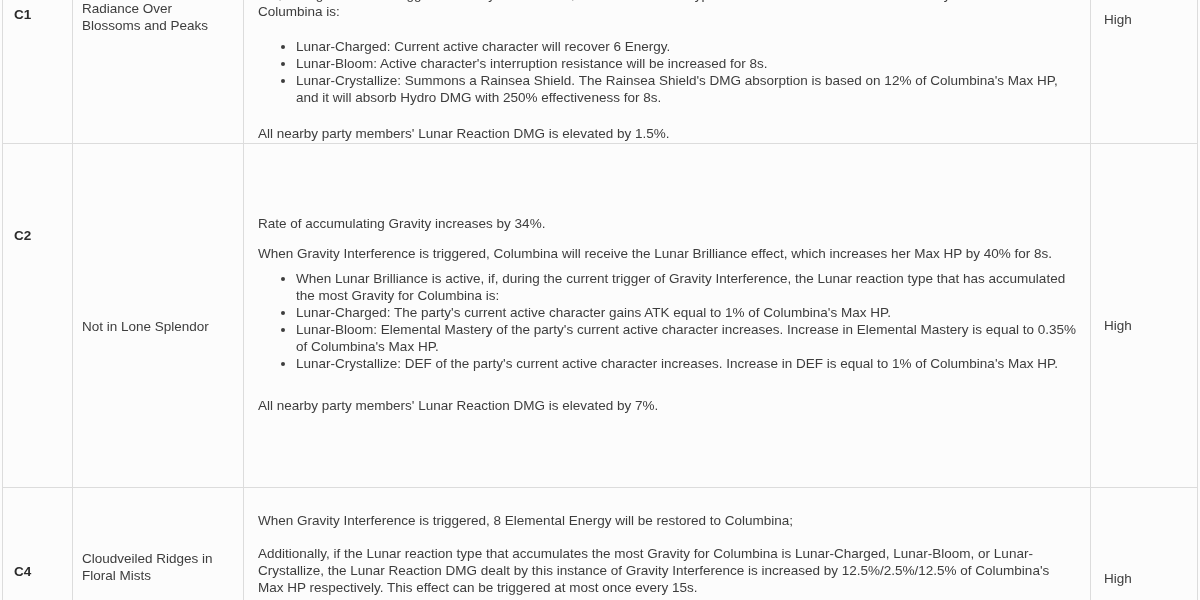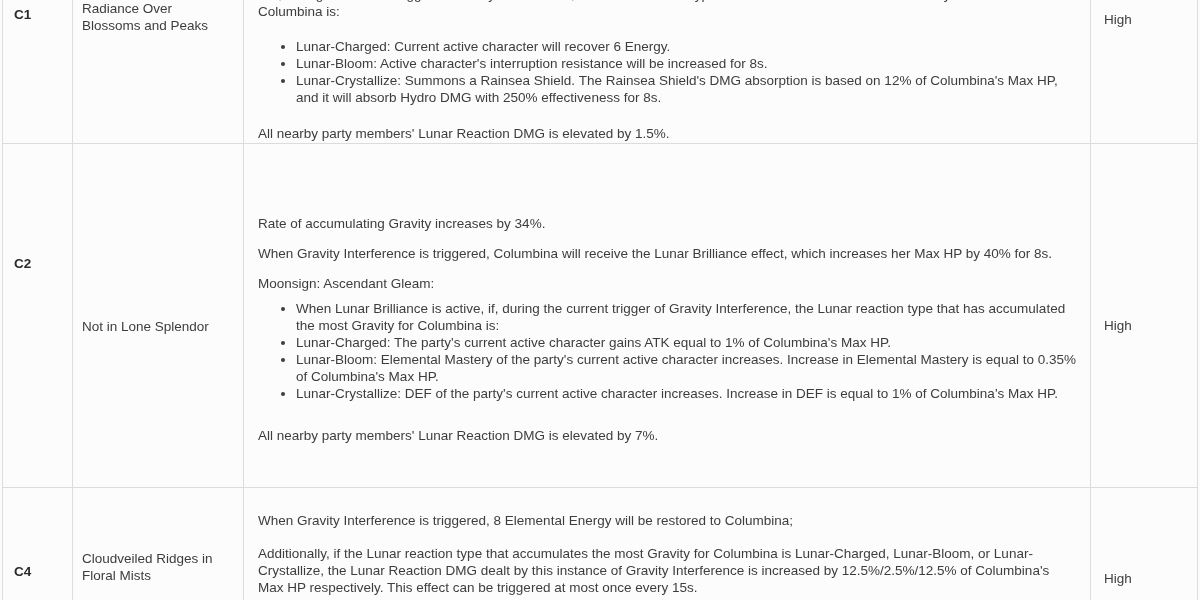--- a/index.html
+++ b/index.html
@@ -44,21 +44,21 @@
   
   .row-1 { top: -60px; height: 204px; }
   .row-1 .cell-id     { padding-top: 66px; }
   .row-1 .cell-name   { padding-top: 60px; }
   .row-1 .cell-desc   { padding-top: 46px; }
   .row-1 .cell-rating { padding-top: 71px; }
   .row-1 .cell-desc ul     { margin-top: 18px; }
   .row-1 .cell-desc .outro { margin-top: 19px; }
 
   .row-2 { top: 143px; height: 345px; }
-  .row-2 .cell-id     { padding-top: 112px; }
+  .row-2 .cell-id     { padding-top: 84px; }
   .row-2 .cell-name   { padding-top: 175px; }
   .row-2 .cell-desc   { padding-top: 72px; }
   .row-2 .cell-rating { padding-top: 174px; }
   .row-2 .cell-desc p + p { margin-top: 13px; }
   .row-2 .cell-desc ul     { margin-top: 8px; }
   .row-2 .cell-desc .outro { margin-top: 25px; }
 
   .row-3 { top: 488px; height: 180px; }
   .row-3 .cell-id     { padding-top: 75px; }
   .row-3 .cell-name   { padding-top: 62px; }
@@ -98,21 +98,20 @@
   <div class="trow row-2">
     <div class="cell cell-id">
       <span>C2</span>
     </div>
     <div class="cell cell-name">
       <span>Not in Lone Splendor</span>
     </div>
     <div class="cell cell-desc">
       <p>Rate of accumulating Gravity increases by 34%.</p>
       <p>When Gravity Interference is triggered, Columbina will receive the Lunar Brilliance effect, which increases her Max HP by 40% for 8s.</p>
-      <p>Moonsign: Ascendant Gleam:</p>
       <ul>
         <li>When Lunar Brilliance is active, if, during the current trigger of Gravity Interference, the Lunar reaction type that has accumulated the most Gravity for Columbina is:</li>
         <li>Lunar-Charged: The party's current active character gains ATK equal to 1% of Columbina's Max HP.</li>
         <li>Lunar-Bloom: Elemental Mastery of the party's current active character increases. Increase in Elemental Mastery is equal to 0.35% of Columbina's Max HP.</li>
         <li>Lunar-Crystallize: DEF of the party's current active character increases. Increase in DEF is equal to 1% of Columbina's Max HP.</li>
       </ul>
       <p class="outro">All nearby party members' Lunar Reaction DMG is elevated by 7%.</p>
     </div>
     <div class="cell cell-rating">
       <span>High</span>

